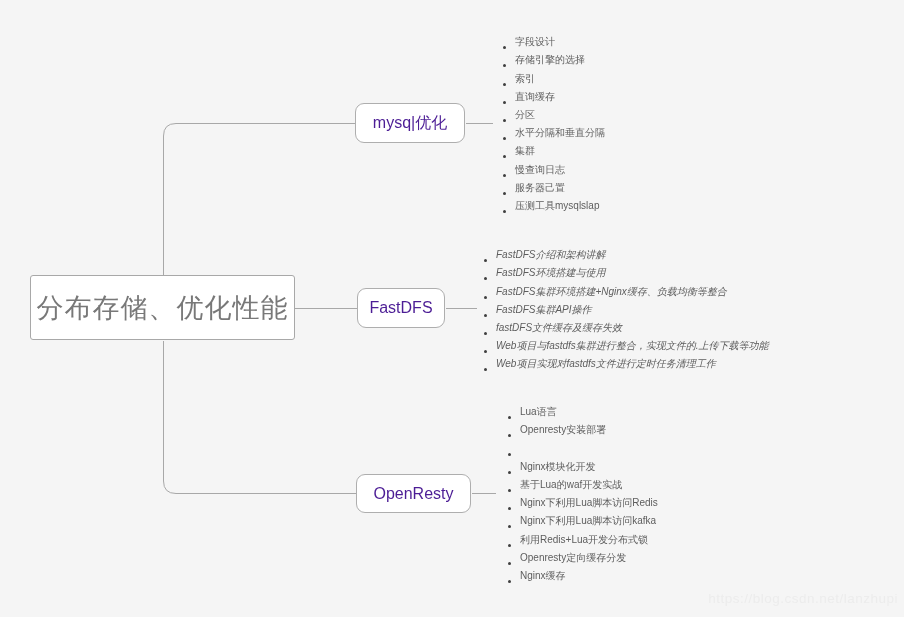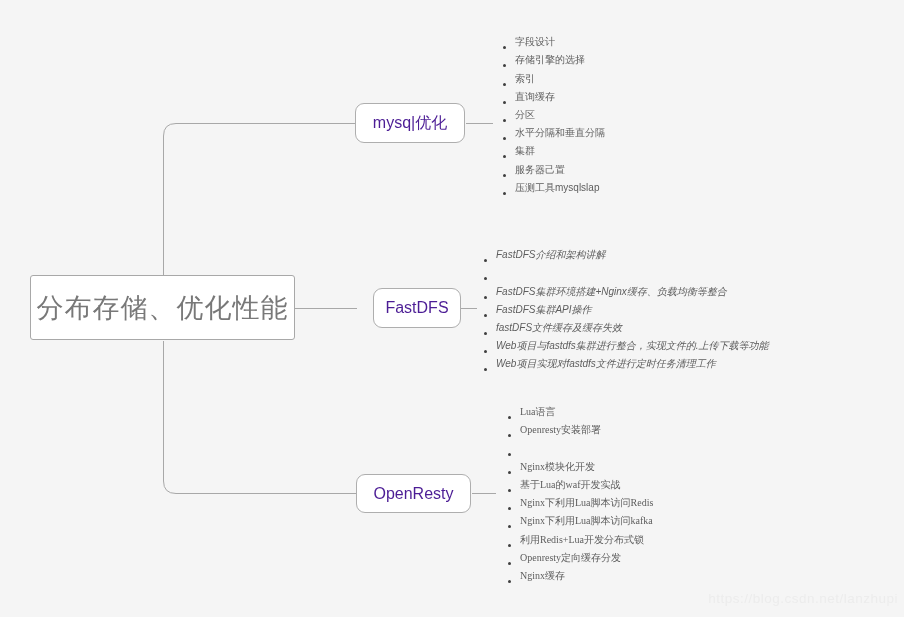--- a/index.html
+++ b/index.html
@@ -17,35 +17,35 @@
     align-items:center; justify-content:center;
     color:#4c1d95; white-space:nowrap;
   }
   .root-node {
     left:30px; top:275px; width:265px; height:65px;
     border-radius:3px; font-size:27px; color:#787878;
     border-color:#a8a8a8; letter-spacing:1px;
   }
   .branch-node { border-radius:9px; font-size:16px; }
   .node-mysql     { left:355px; top:103px; width:110px; height:40px; }
-  .node-fastdfs   { left:357px; top:288px; width:88px;  height:40px;margin-left:16px; }
+  .node-fastdfs   { left:357px; top:288px; width:88px;  height:40px; }
   .node-openresty { left:356px; top:474px; width:115px; height:39px; }
 
   .list { position:absolute; list-style:none; }
   .list li {
     display:flex; align-items:flex-end; height:18.2px;
     font-size:10px; color:#5d5d5d; white-space:nowrap;
   }
   .list .dot {
     display:inline-block; width:3px; height:3px; border-radius:50%;
     background:#3f3f3f; margin-right:9px; flex:0 0 auto;
   }
   .list-mysql     { left:503px; top:31px;  }
   .list-fastdfs   { left:484px; top:244px;font-style:italic; }
-  .list-openresty { left:508px; top:401px;font-family:Liberation Serif, serif; }
+  .list-openresty { left:508px; top:401px; }
 
   .watermark {
     position:absolute; right:6px; top:591px;
     font-size:13.5px; color:#ececec; letter-spacing:0.5px;
   }
 </style>
 </head>
 <body>
 
 <div id="canvas">
@@ -105,35 +105,40 @@
       <li>
       <span class="dot"></span>
       <span>水平分隔和垂直分隔</span>
     </li>
       <li>
       <span class="dot"></span>
       <span>集群</span>
     </li>
       <li>
       <span class="dot"></span>
+      <span>慢查询日志</span>
+    </li>
+      <li>
+      <span class="dot"></span>
       <span>服务器己置</span>
     </li>
       <li>
       <span class="dot"></span>
       <span>压测工具mysqlslap</span>
     </li>
     </ul>
 
   <ul class="list list-fastdfs">
       <li>
       <span class="dot"></span>
       <span>FastDFS介绍和架构讲解</span>
     </li>
       <li>
       <span class="dot"></span>
+      <span>FastDFS环境搭建与使用</span>
     </li>
       <li>
       <span class="dot"></span>
       <span>FastDFS集群环境搭建+Nginx缓存、负载均衡等整合</span>
     </li>
       <li>
       <span class="dot"></span>
       <span>FastDFS集群API操作</span>
     </li>
       <li>

